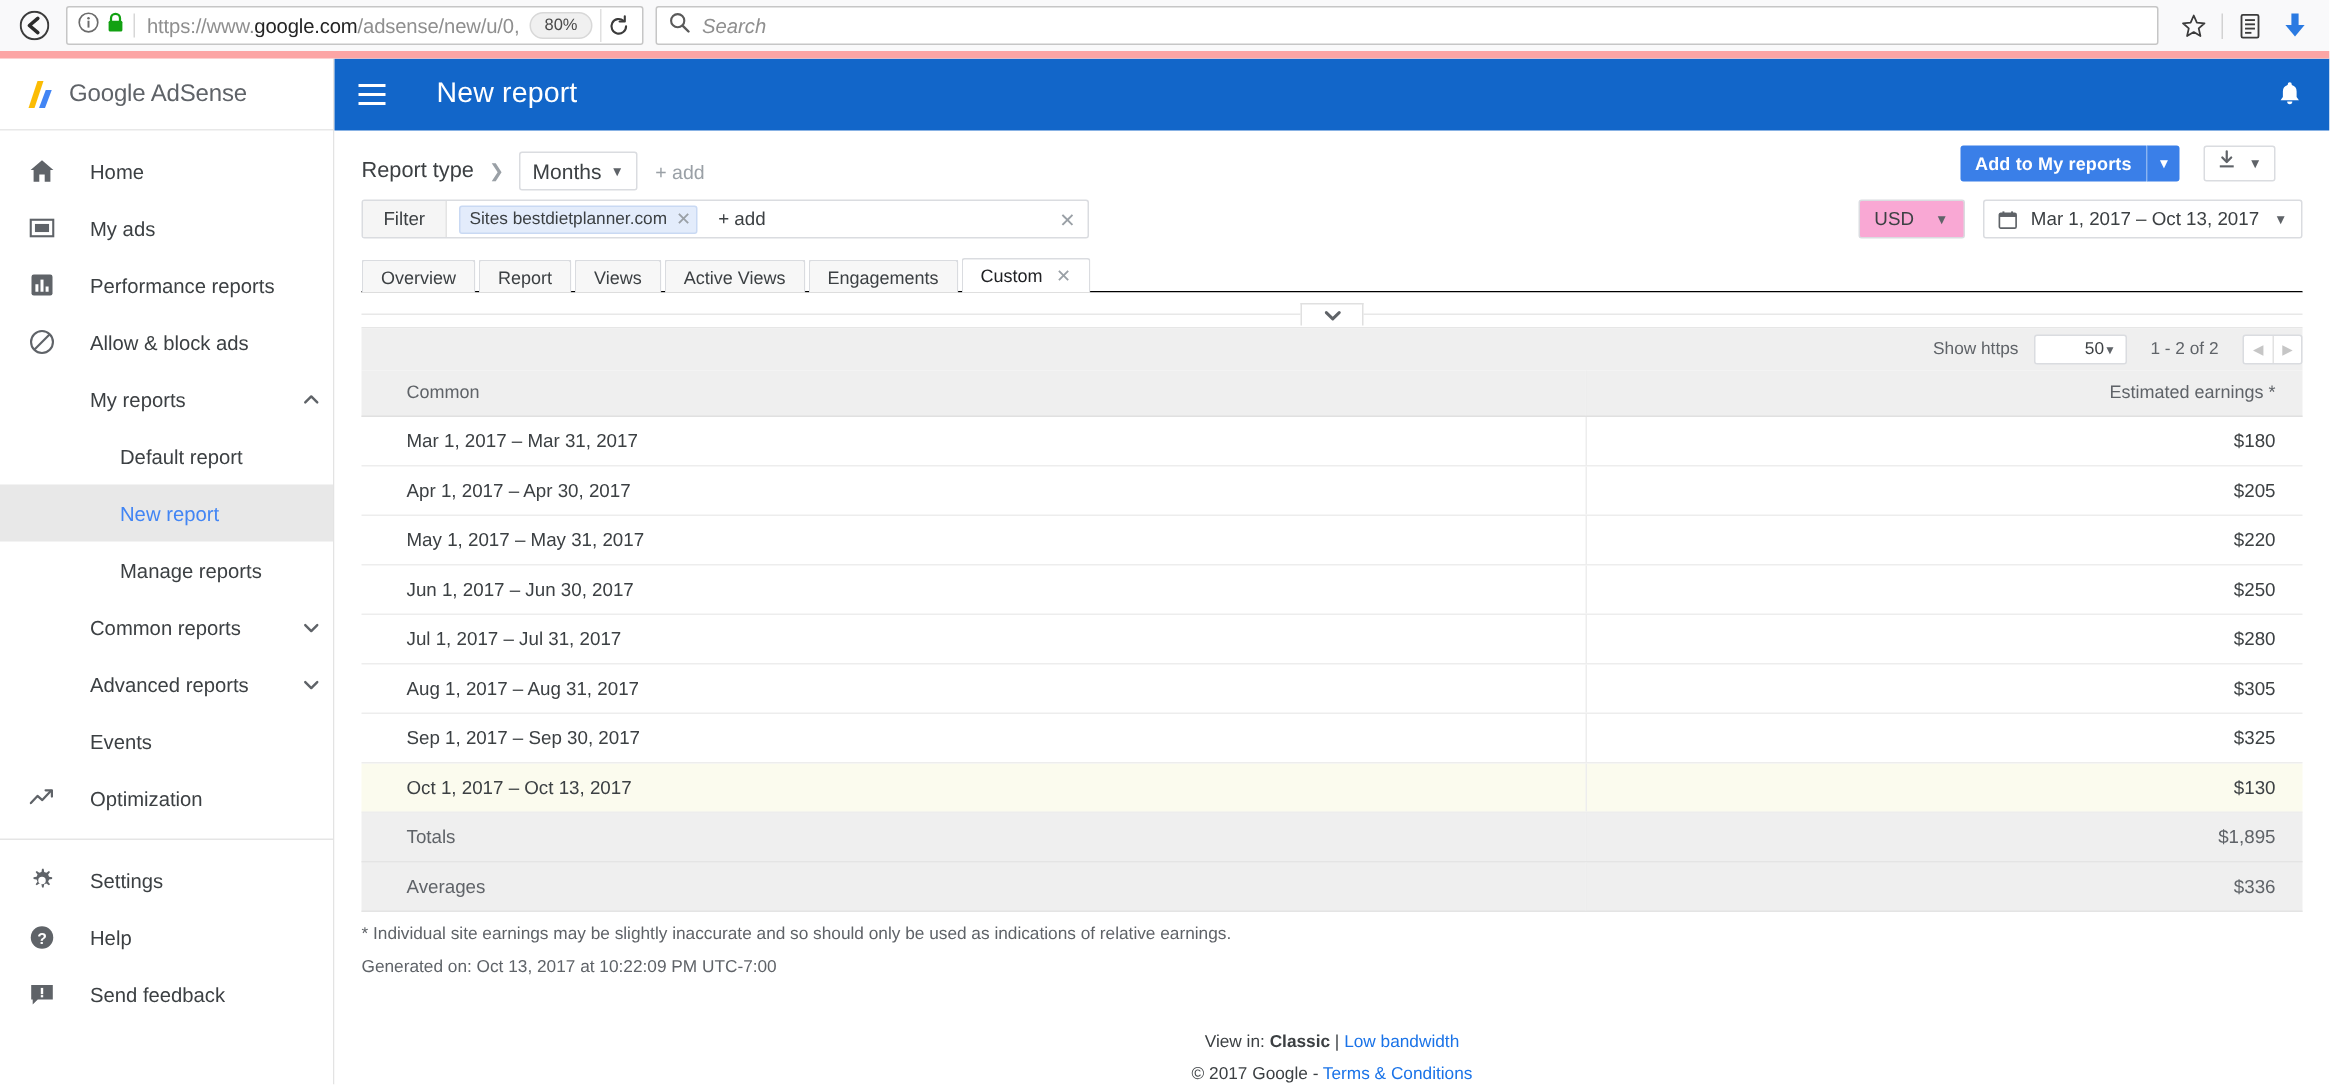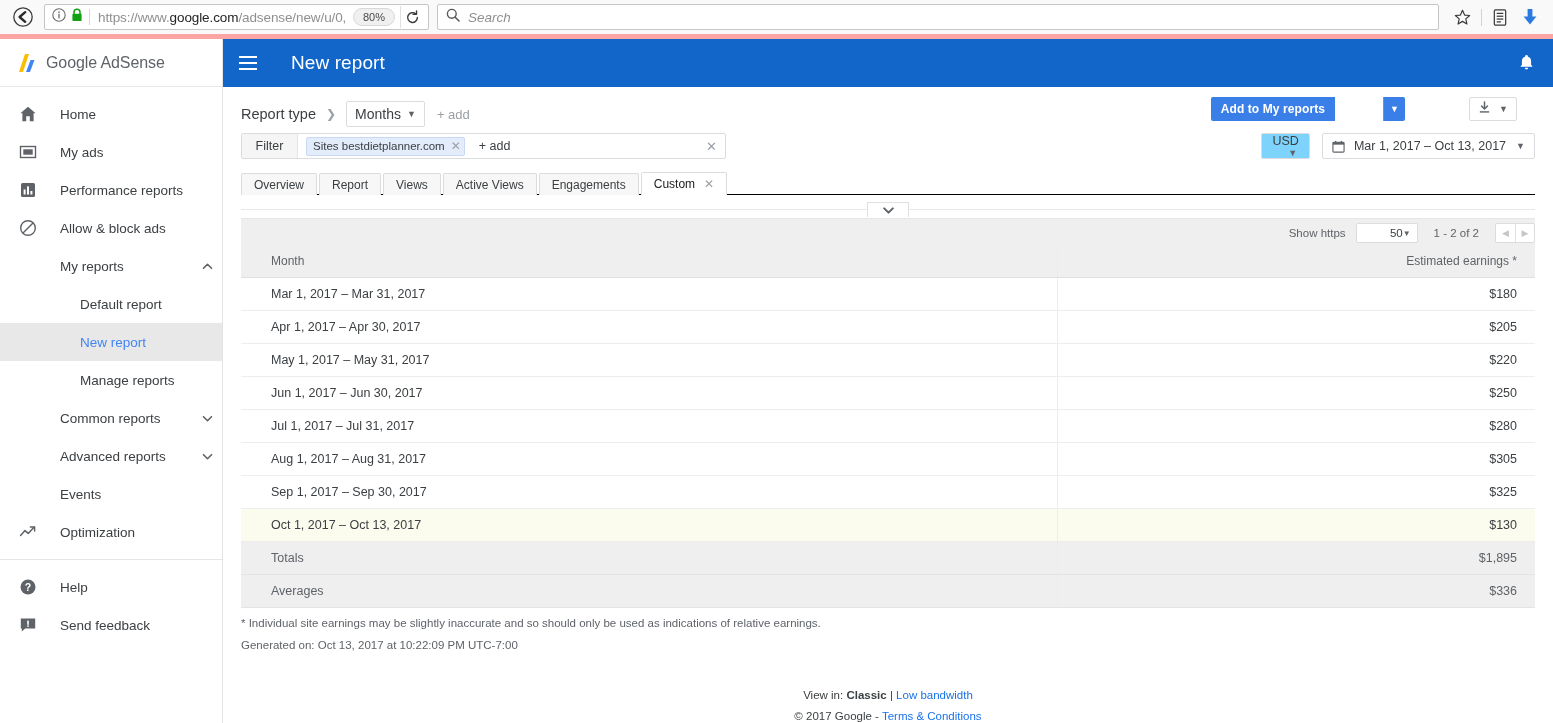--- a/index.html
+++ b/index.html
@@ -207,21 +207,20 @@
   }
   .chip-select .car { margin-left: 6px; color:#5f6368; font-size:9px; }
   .add-link { font-size: 13px; color: #9aa0a6; margin-left: 12px; cursor: pointer; }
 
   .topright {
     position: absolute;
     right: 18px;
     top: 10px;
     display: flex;
     align-items: flex-end;
-    gap: 48px;
   }
   .btn-blue {
     background: #3a7fe8;
     color: #fff;
     font-size: 12px;
     font-weight: bold;
     height: 24px;
     display: flex; align-items: center;
     padding: 0 10px;
     border-radius: 2px 0 0 2px;
@@ -285,27 +284,26 @@
   }
   .filter-chip .x { margin-left: 6px; color: #9aa0a6; font-size: 12px; cursor: pointer; }
   .filter-add { font-size: 12.5px; color: #3c4043; margin-left: 14px; cursor: pointer; }
   .filter-clear { margin-left: auto; margin-right: 8px; color: #9aa0a6; font-size: 13px; cursor: pointer; }
 
   .fr-right {
     position: absolute; right: 0; top: 0;
     display: flex; align-items: center;
   }
   .sel-box {
-    border: 1px solid #dadce0; background: #7dd3fc;
+    border: 1px solid #dadce0; background: #f9a8d4;
     height: 26px; border-radius: 2px;
     display: flex; align-items: center;
     padding: 0 10px;
     font-size: 12.5px; color: #3c4043;
     cursor: pointer;
-    flex-direction: column;
   }
   .sel-box .car { margin-left: 14px; font-size: 9px; color: #5f6368; }
   .date-box {
     margin-left: 12px;
     border: 1px solid #dadce0; background: #fff;
     height: 26px; border-radius: 2px;
     display: flex; align-items: center;
     padding: 0 9px;
     font-size: 12.5px; color: #3c4043;
     cursor: pointer;
@@ -639,20 +637,29 @@
           <svg width="18" height="18" viewBox="0 0 18 18">
               <path d="M1.6 12.4 L6 7.6 L9.2 10.4 L15 4.2" fill="none" stroke="#5f6368" stroke-width="1.5" stroke-linecap="round" stroke-linejoin="round"></path>
               <path d="M11.4 3.9 L15.6 3.9 L15.6 8" fill="none" stroke="#5f6368" stroke-width="1.5" stroke-linecap="round" stroke-linejoin="round"></path>
             </svg>
         </span>
         <span class="ni-label">Optimization</span>
       </div>
 
       <div class="nav-sep"></div>
 
+      <div class="nav-item">
+        <span class="ni-icon">
+          <svg width="18" height="18" viewBox="0 0 18 18" fill="#5f6368">
+            <path d="M9 1.2 l1.1 0 .35 2.05 1.5.62 1.63-1.28.78.78-1.28 1.63.62 1.5 2.05.35 0 1.1-2.05.35-.62 1.5 1.28 1.63-.78.78-1.63-1.28-1.5.62-.35 2.05-1.1 0-.35-2.05-1.5-.62-1.63 1.28-.78-.78 1.28-1.63-.62-1.5-2.05-.35 0-1.1 2.05-.35.62-1.5-1.28-1.63.78-.78 1.63 1.28 1.5-.62z"></path>
+            <circle cx="9" cy="9" r="2.5" fill="#fff"></circle>
+          </svg>
+        </span>
+        <span class="ni-label">Settings</span>
+      </div>
 
       <div class="nav-item">
         <span class="ni-icon">
           <svg width="18" height="18" viewBox="0 0 18 18">
               <circle cx="9" cy="9" r="7.5" fill="#5f6368"></circle>
               <text x="9" y="13.2" font-size="10.5" font-family="Liberation Sans, sans-serif" font-weight="bold" fill="#fff" text-anchor="middle">?</text>
             </svg>
         </span>
         <span class="ni-label">Help</span>
       </div>
@@ -791,21 +798,21 @@
           </span>
         </div>
 
         <table class="report">
           <colgroup>
               <col class="c1">
               <col class="c2">
             </colgroup>
           <thead>
             <tr>
-              <th>Month</th>
+              <th>Common</th>
               <th class="num cell-divider">Estimated earnings *</th>
             </tr>
           </thead>
           <tbody>
             <tr>
               <td>Mar 1, 2017 – Mar 31, 2017</td>
               <td class="num cell-divider">$180</td>
             </tr>
             <tr>
               <td>Apr 1, 2017 – Apr 30, 2017</td>

